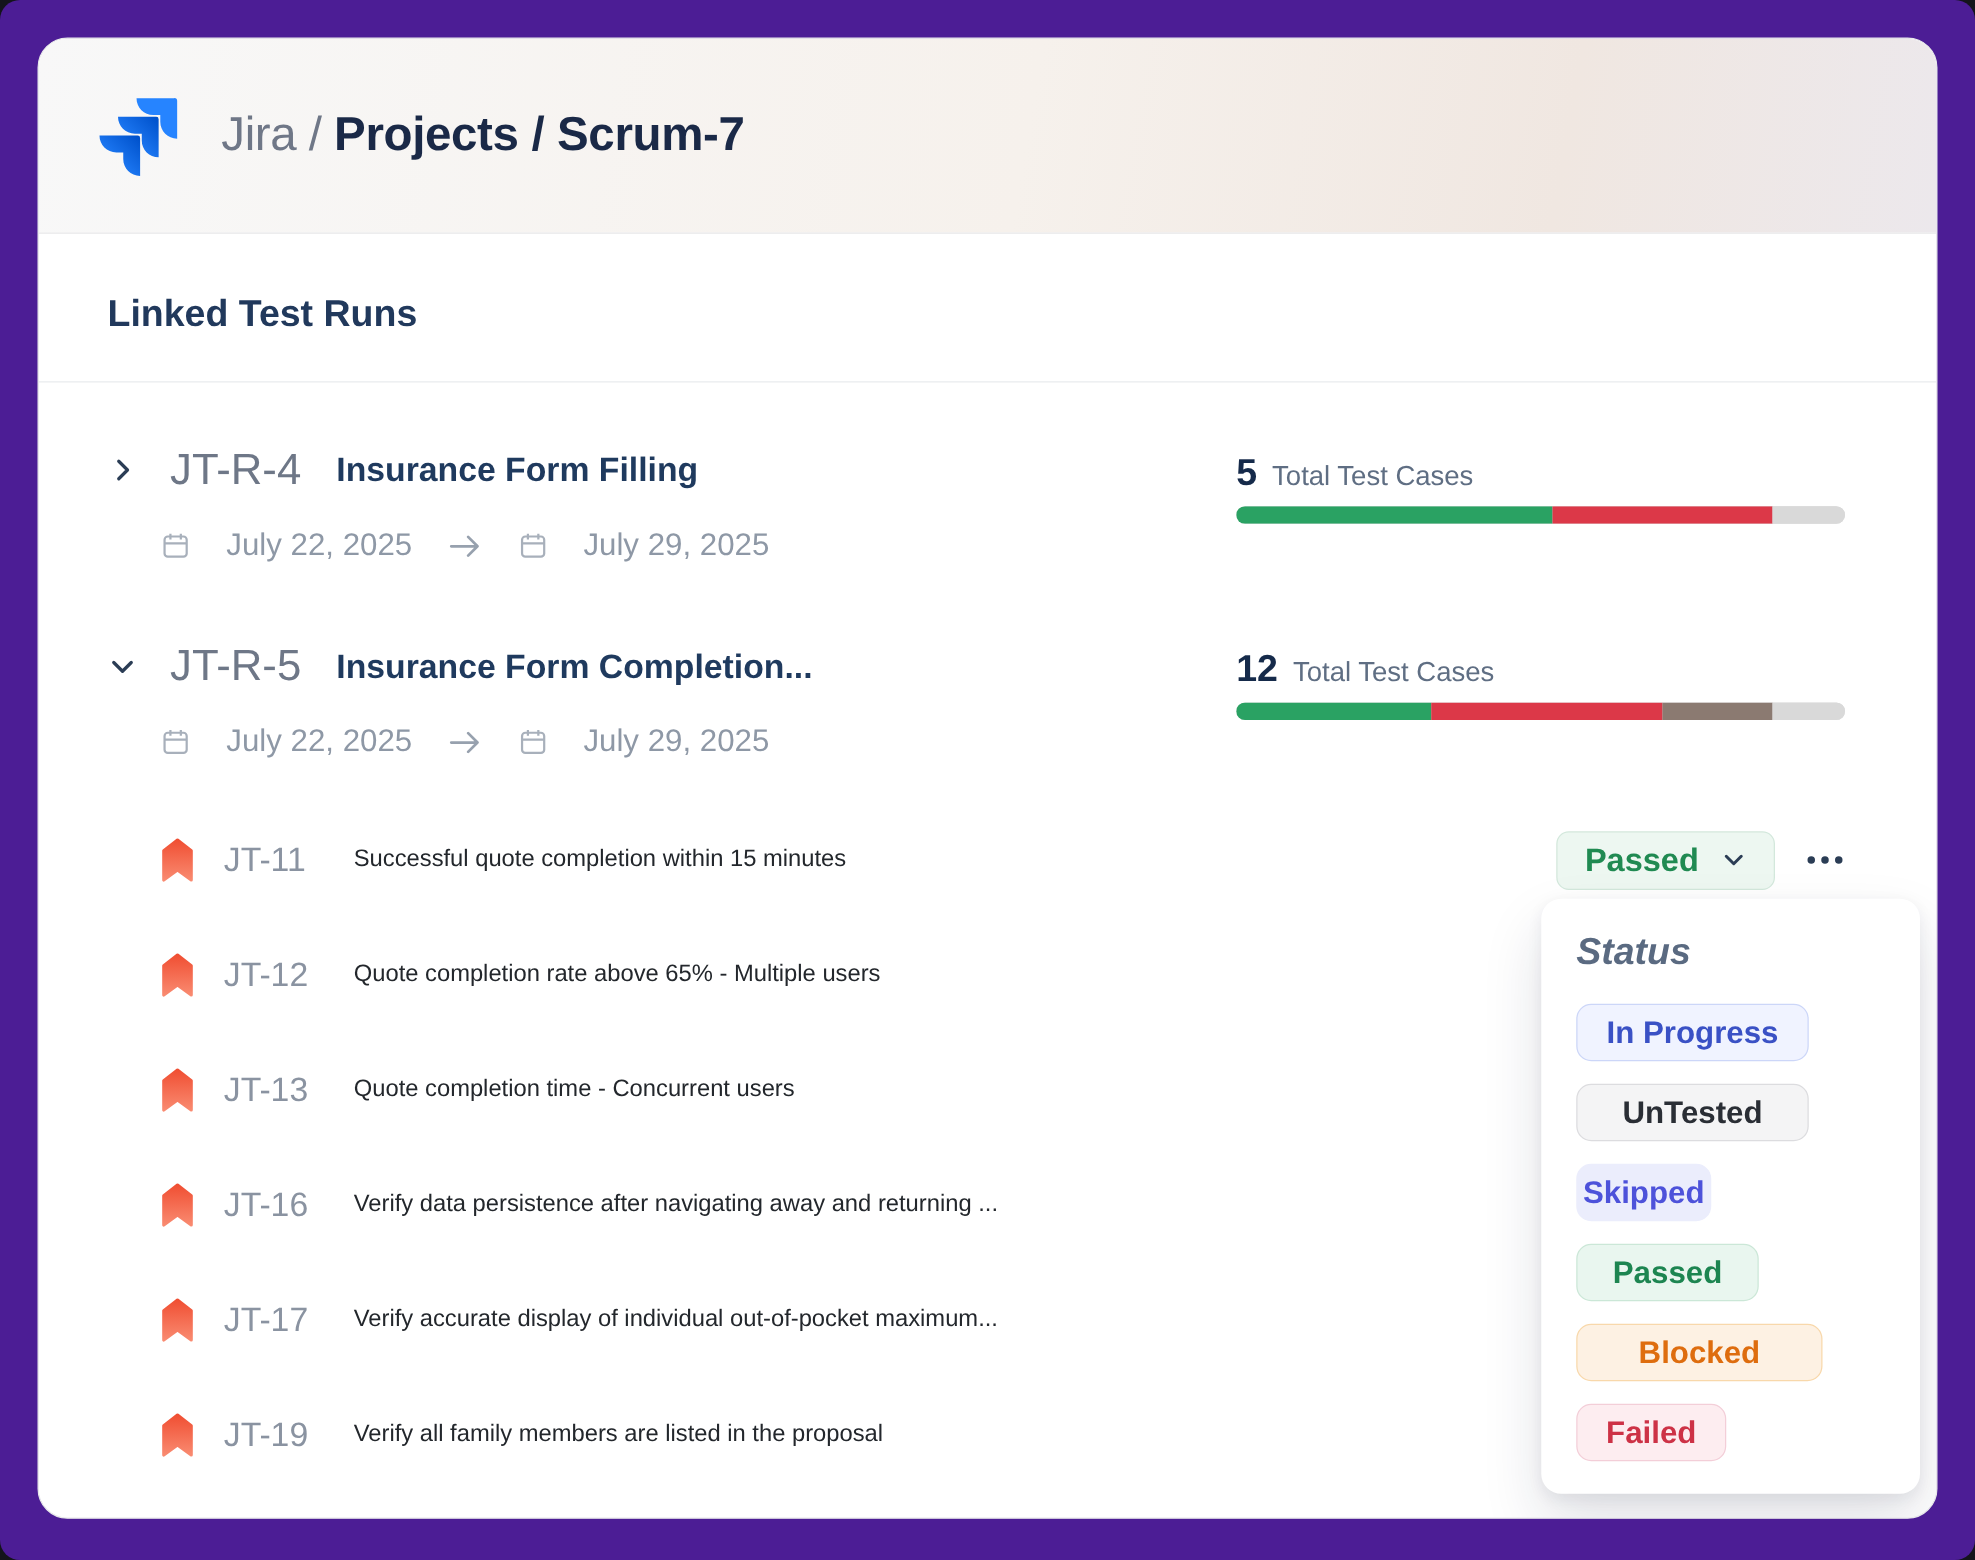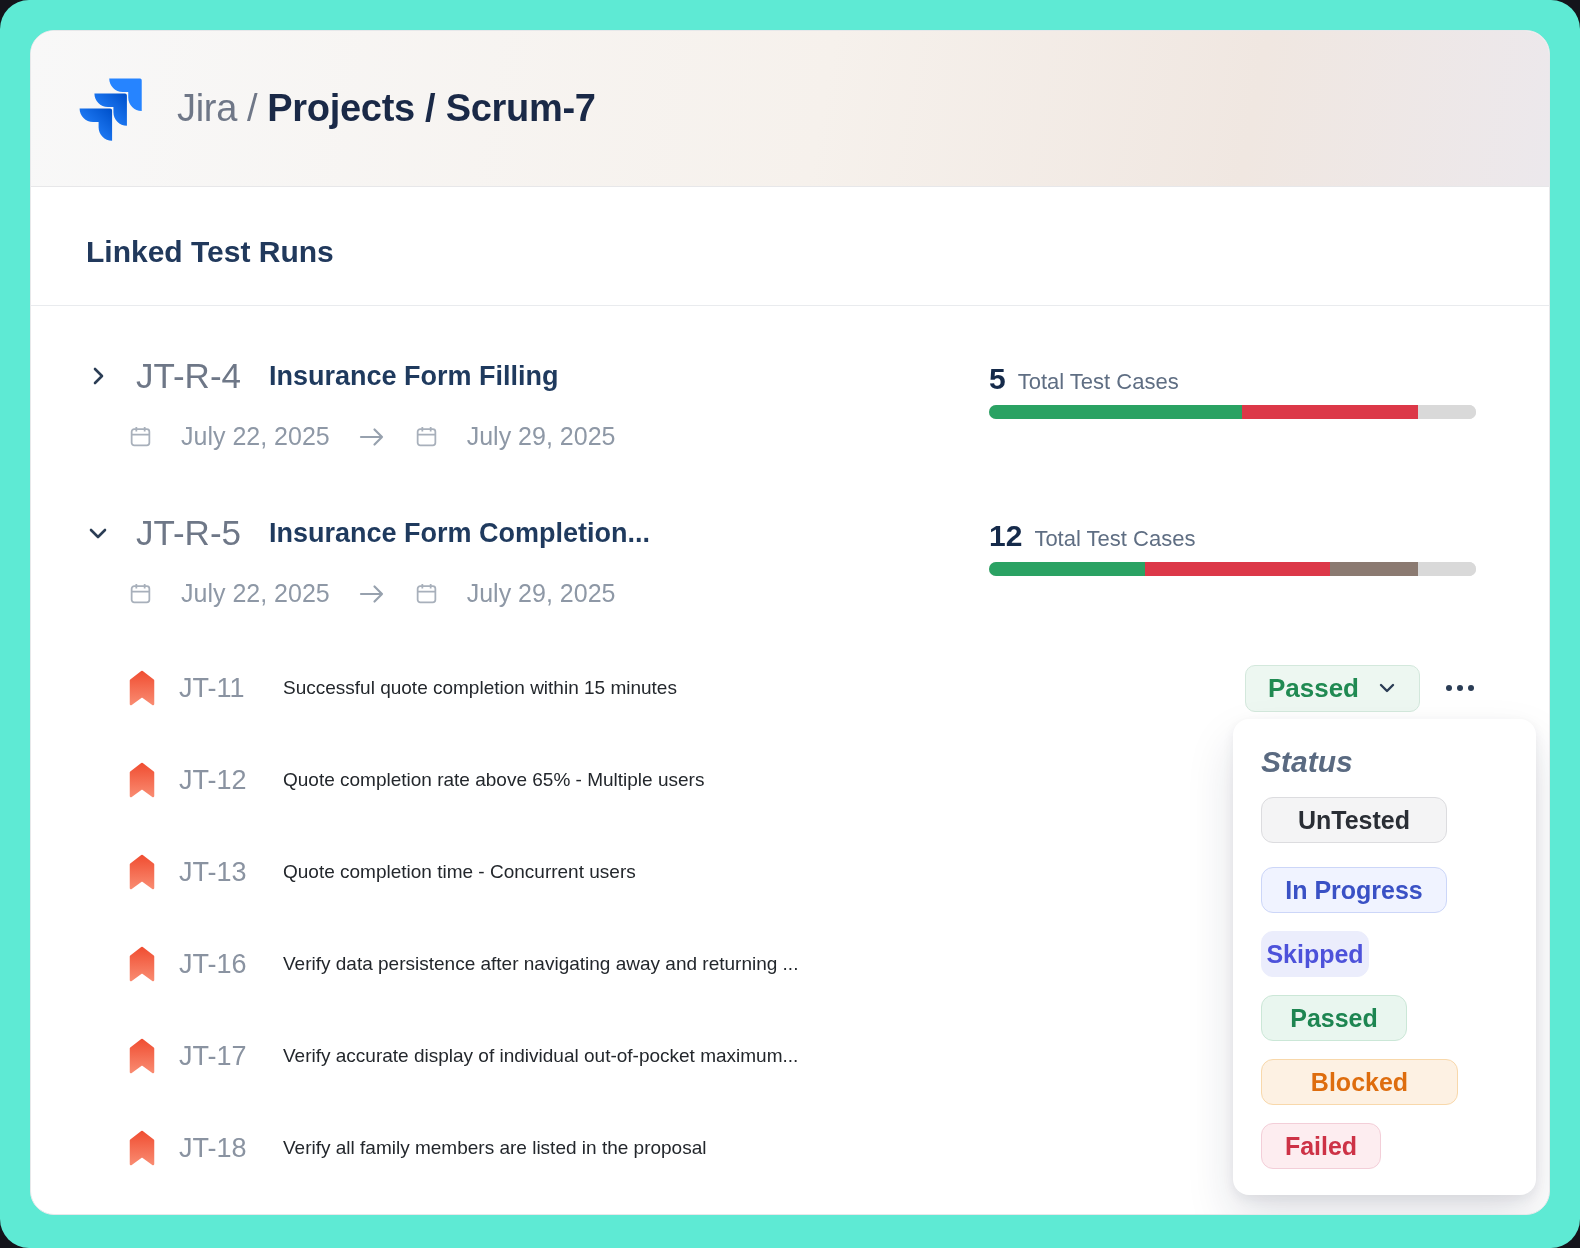--- a/index.html
+++ b/index.html
@@ -2,21 +2,21 @@
 <html><head>
 <meta charset="utf-8">
 <style>
   html,body { margin:0; padding:0; }
   body {
     width:1580px; height:1248px; position:relative;
     background:#14141b;
     font-family:"Liberation Sans", sans-serif;
     -webkit-font-smoothing:antialiased;
   }
-  .stage { position:absolute; inset:0; background:#5eead4; border-radius:29px; overflow:hidden;padding-left:16px; }
+  .stage { position:absolute; inset:0; background:#4c1d95; border-radius:16px; overflow:hidden;padding-left:16px; }
   .card {
     position:absolute; left:30px; top:30px; right:30px; bottom:33px;
     background:#ffffff; border:1px solid #e7e8ea; border-radius:24px; overflow:hidden;
   }
   .app-header {
     height:155px; display:flex; align-items:center; padding:0 46px;
     background:linear-gradient(100deg,#f8f8f8 0%,#f6f1ec 52%,#f0e7e1 80%,#ece8ec 100%);
     border-bottom:1px solid #e7e7e9;
   }
   .logo { margin-right:34px; flex-shrink:0; }
@@ -269,31 +269,31 @@
           <span class="case-id">JT-17</span>
           <span class="case-title">Verify accurate display of individual out-of-pocket maximum...</span>
         </div>
 
         <div class="case-row">
           <span class="case-icon">
             <svg width="26" height="36" viewBox="0 0 26 36">
                 <path d="M13 2 L24 10.5 V34 L13 26 L2 34 V10.5 Z" fill="url(#flame)" stroke="url(#flame)" stroke-width="2.5" stroke-linejoin="round"></path>
               </svg>
           </span>
-          <span class="case-id">JT-18</span>
+          <span class="case-id">JT-19</span>
           <span class="case-title">Verify all family members are listed in the proposal</span>
         </div>
 
       </div>
     </main>
 
     <div class="status-panel">
       <div class="panel-title">Status</div>
+      <button class="opt first" style="background: rgb(240, 243, 255); border-color: rgb(204, 214, 248); color: rgb(58, 81, 197); width: 186px;">In Progress</button>
       <button class="opt" style="background: rgb(244, 244, 245); border-color: rgb(220, 220, 223); color: rgb(42, 46, 53); width: 186px;">UnTested</button>
-      <button class="opt first" style="background: rgb(240, 243, 255); border-color: rgb(204, 214, 248); color: rgb(58, 81, 197); width: 186px;">In Progress</button>
       <button class="opt" style="background: rgb(235, 237, 252); border-color: rgb(235, 237, 252); color: rgb(77, 82, 218); width: 108px;">Skipped</button>
       <button class="opt" style="background: rgb(233, 246, 239); border-color: rgb(203, 231, 215); color: rgb(29, 133, 81); width: 146px;">Passed</button>
       <button class="opt" style="background: rgb(253, 241, 227); border-color: rgb(248, 216, 171); color: rgb(222, 109, 14); width: 197px;">Blocked</button>
       <button class="opt" style="background: rgb(253, 237, 240); border-color: rgb(243, 206, 216); color: rgb(205, 50, 70); width: 120px;">Failed</button>
     </div>
 
   </div>
 </div>
 
 </body></html>

